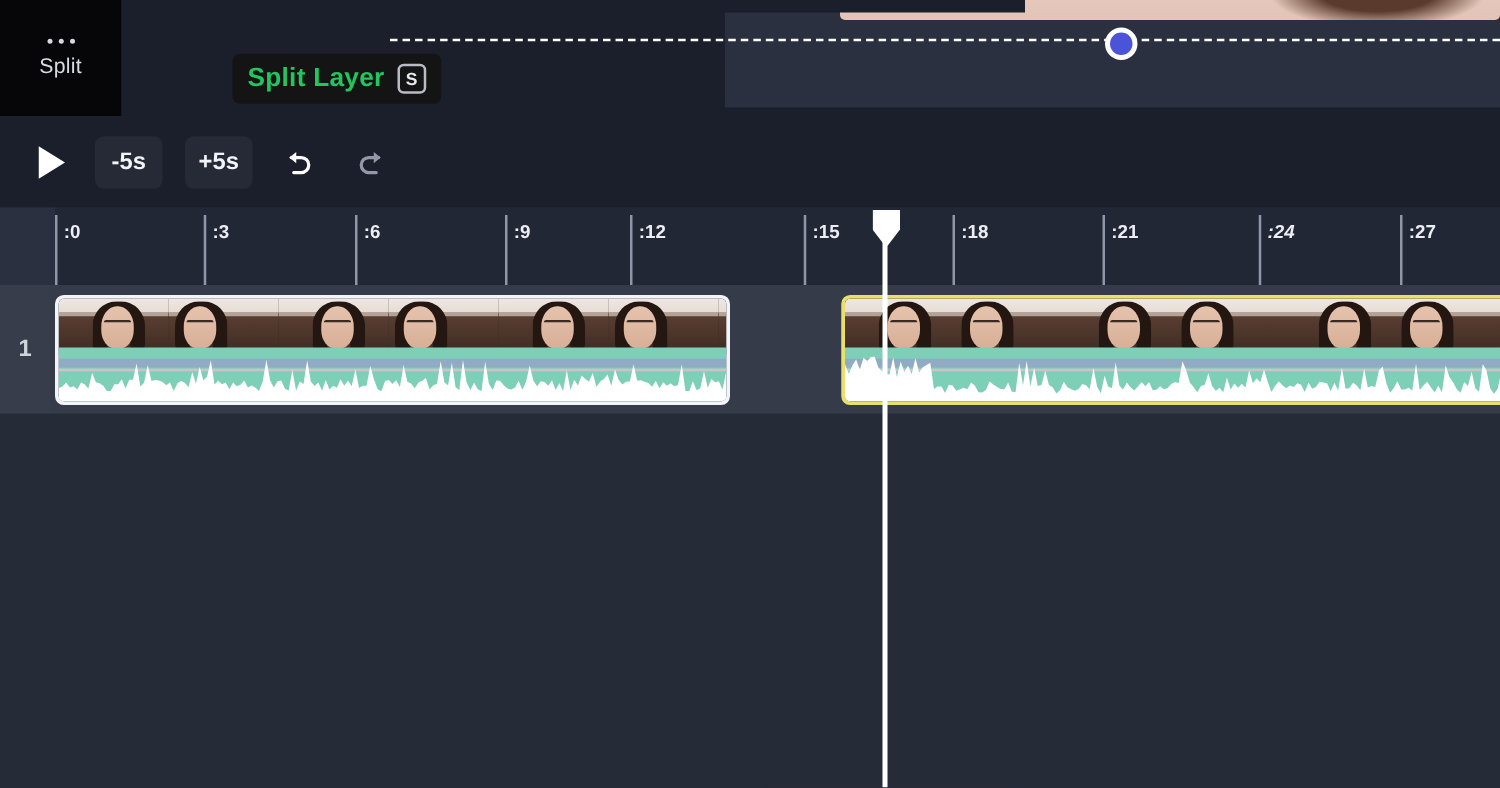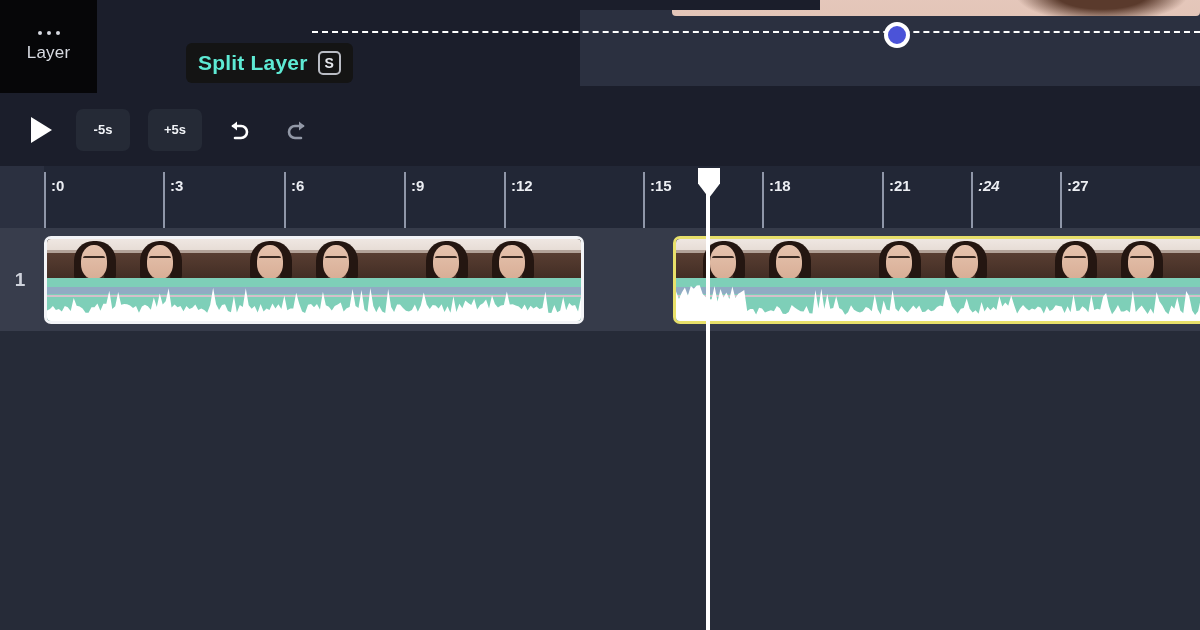--- a/index.html
+++ b/index.html
@@ -65,38 +65,38 @@
   .more-dots i { width: 4px; height: 4px; border-radius: 50%; background: #d6d9e0; display: block; }
   .more-label { color: #d8dbe2; font-size: 17px; letter-spacing: .2px; }
 
   
   .tooltip {
     position: absolute; left: 186px; top: 43px; height: 40px;
     background: #141414; border-radius: 6px;
     display: flex; align-items: center; gap: 10px;
     padding: 0 12px;
   }
-  .tooltip-text { color: #5eead4; font-size: 21px; font-weight: bold; letter-spacing: .2px; }
+  .tooltip-text { color: #22c55e; font-size: 21px; font-weight: bold; letter-spacing: .2px; }
   .kbd {
     display: inline-flex; align-items: center; justify-content: center;
     min-width: 22px; height: 24px; padding: 0 5px;
     border: 2px solid #b9bcc4; border-radius: 5px;
     color: #e7e9ee; font-size: 14px; font-weight: bold;
   }
 
   
   .toolbar {
     position: absolute; left: 0; top: 93px; width: 1200px; height: 73px;
     background: #1b1e2b;
     display: flex; align-items: center; padding-left: 24px; gap: 12px;
   }
   .tb-btn {
     display: flex; align-items: center; justify-content: center;
     height: 42px; border-radius: 7px; color: #f2f4f8;
-    font-size: 13px; font-weight: bold; cursor: pointer;
+    font-size: 19px; font-weight: bold; cursor: pointer;
     background: transparent; border: none;
   }
   .play-btn { width: 34px; height: 34px; background: transparent; }
   .play-tri {
     width: 0; height: 0; border-left: 21px solid #ffffff;
     border-top: 13px solid transparent; border-bottom: 13px solid transparent;
   }
   .seek-btn { width: 54px; background: #252a36; margin-left: 6px; }
   .split-btn {
     background: #3e4351; padding: 0 16px; gap: 9px; margin-left: 8px;
@@ -225,21 +225,21 @@
 
     <div class="sel-dash"></div>
     <div class="sel-handle"></div>
 
     <div class="more-btn">
       <div class="more-dots">
         <i></i>
           <i></i>
           <i></i>
       </div>
-      <div class="more-label">Layer</div>
+      <div class="more-label">Split</div>
     </div>
 
     <div class="tooltip">
       <span class="tooltip-text">Split Layer</span>
       <span class="kbd">S</span>
     </div>
   </div>
 
   <div class="toolbar">
 
@@ -287,24 +287,24 @@
         </div>
         <div class="tick" style="left: 643px;">
           <span>:15</span>
         </div>
         <div class="tick" style="left: 762px;">
           <span>:18</span>
         </div>
         <div class="tick" style="left: 882px;">
           <span>:21</span>
         </div>
-        <div class="tick" style="left: 971px; font-style: italic;">
+        <div class="tick" style="left: 1007px; font-style: italic;">
           <span>:24</span>
         </div>
-        <div class="tick" style="left: 1060px;">
+        <div class="tick" style="left: 1120px;">
           <span>:27</span>
         </div>
       </div>
   </div>
 
   <div class="track-row">
     <div class="track-head">
       <span class="track-num">1</span>
     </div>
     <div class="track-lane"></div>

